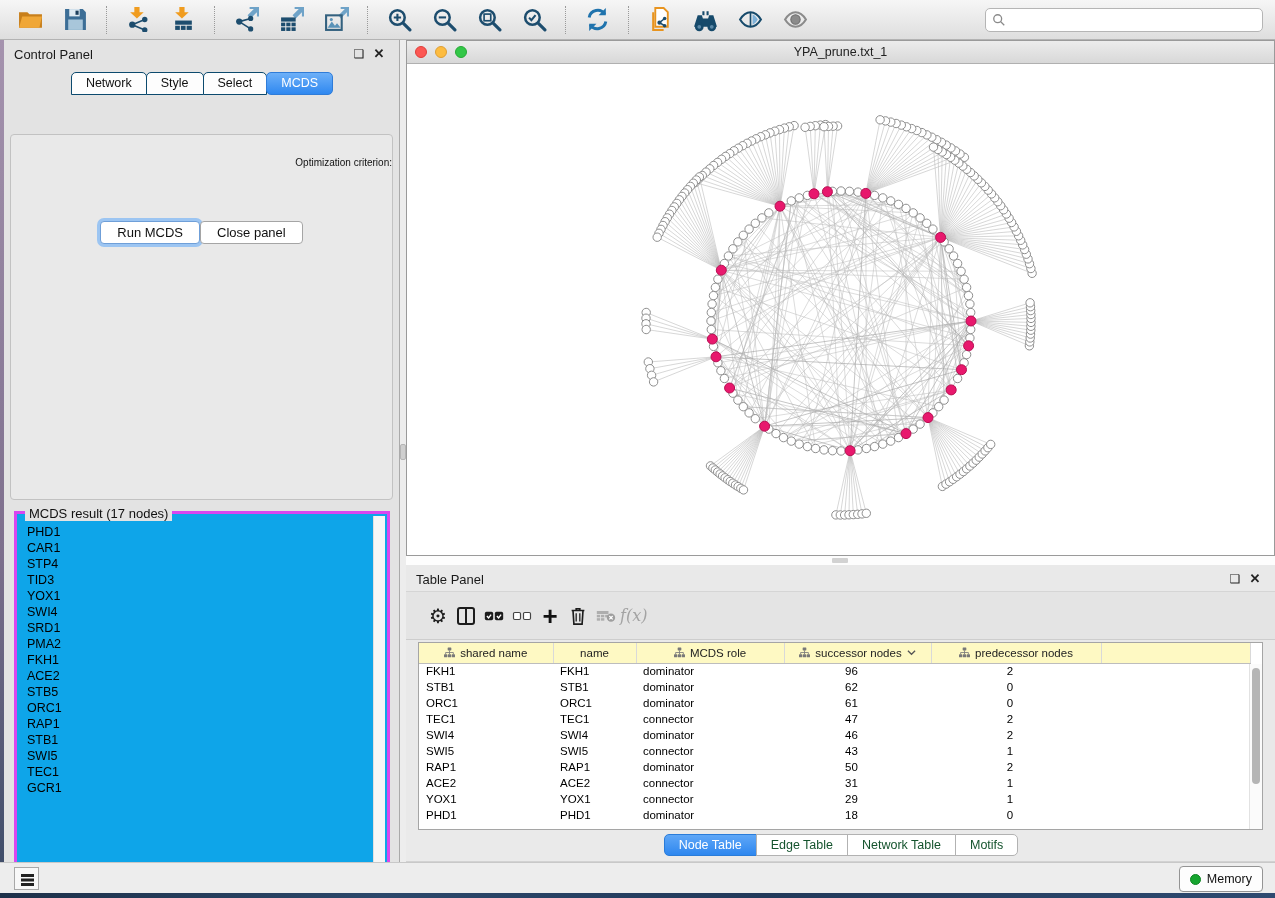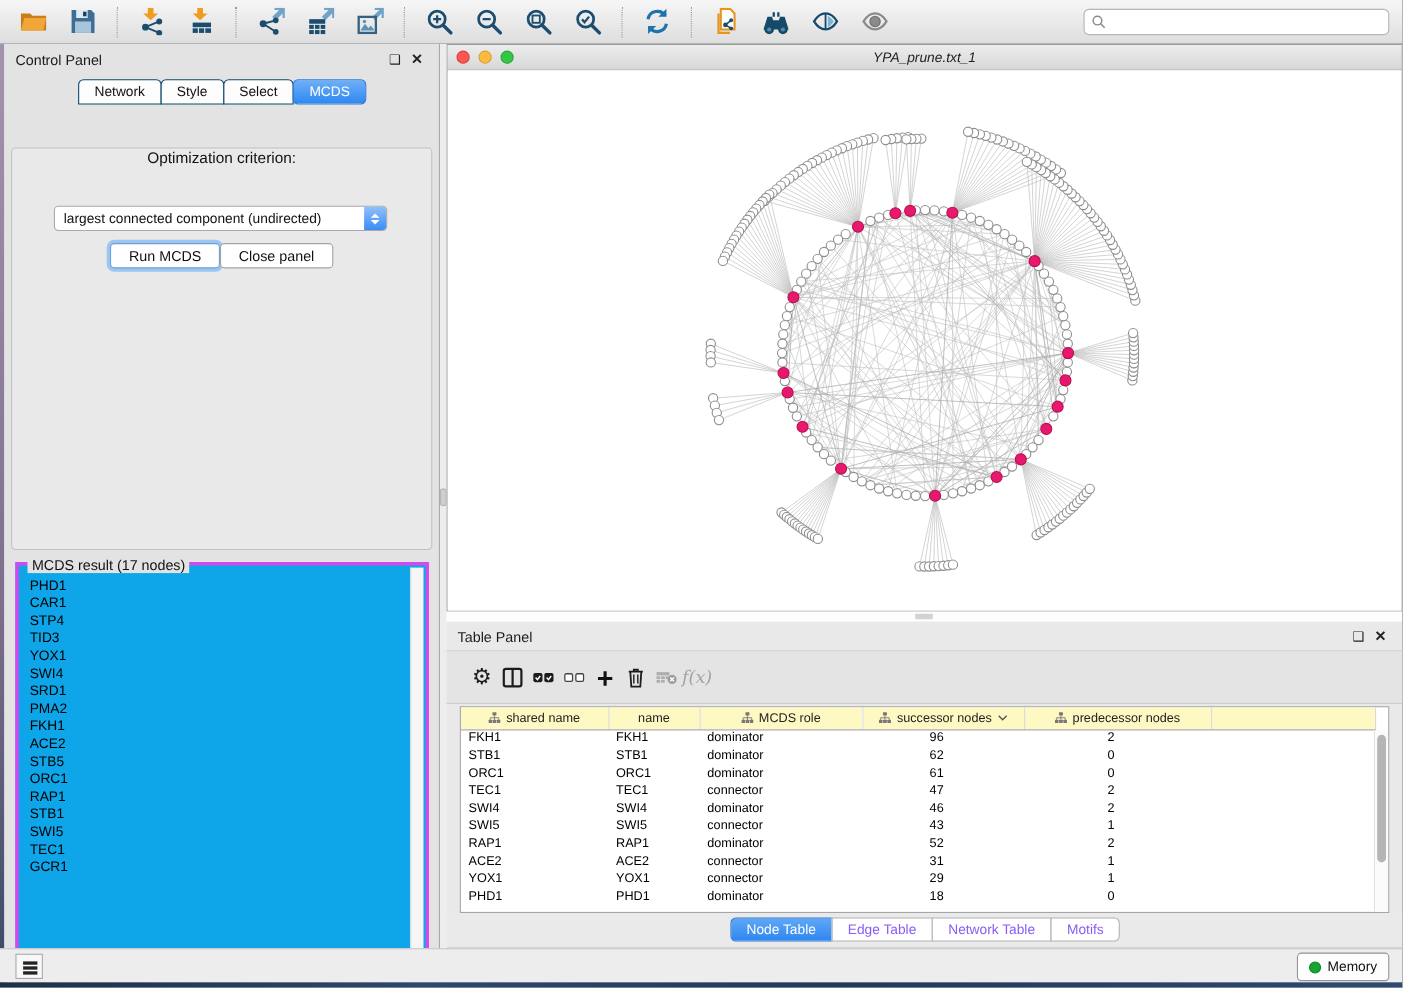--- a/index.html
+++ b/index.html
@@ -37,21 +37,21 @@
   .winbtn.float::before { content:"❑"; font-size:12px; }
   .winbtn.close::before { content:"✕"; font-weight:bold; }
 
   .cp-tabs { display:flex; justify-content:center; gap:0; position:relative; z-index:2; margin-top:4px; }
   .cp-tab { font-size:12.5px; padding:3px 14px 4px; background:#fdfdfd; border:1px solid #0c4a6e;
     border-radius:5px 5px 0 0; margin-right:-1px; cursor:pointer; color:#111; }
   .cp-tab.active { background:linear-gradient(#6db0f8,#2f88f0); color:#fff; border-color:#2f7cd8; border-radius:5px; }
 
   .cp-box { position:absolute; left:6px; right:6px; top:94px; height:366px;
     background:#e9e9e9; border:1px solid #c2c2c2; border-radius:4px; }
-  .opt-label { text-align:center; font-size:14px; color:#111; }
+  .opt-label { text-align:right; font-size:10px; color:#111; margin-top:22px; }
   .cp-select { position:absolute; left:38px; right:40px; top:52px; height:23px; background:#fff;
     border:1px solid #a9a9a9; border-radius:4px; display:flex; align-items:center; cursor:pointer; }
   .cp-select .sel-text { flex:1; font-size:12.5px; padding-left:8px; color:#111; white-space:nowrap; }
   .sel-stepper { width:20px; height:21px; border-radius:0 3px 3px 0;
     background:linear-gradient(#8fc0fa,#3a8df5); display:flex; flex-direction:column;
     align-items:center; justify-content:center; gap:2px; }
   .sel-stepper i { width:0; height:0; border-left:4px solid transparent; border-right:4px solid transparent; }
   .sel-stepper i.up { border-bottom:4px solid #fff; }
   .sel-stepper i.down { border-top:4px solid #fff; }
   .cp-buttons { position:absolute; top:86px; left:0; right:0; display:flex; justify-content:center; gap:0; }
@@ -79,21 +79,21 @@
   
   .network-window { position:absolute; left:406px; top:40px; width:869px; height:516px;
     border:1px solid #9a9a9a; background:#fff; }
   .net-titlebar { height:23px; background:linear-gradient(#ececec,#d8d8d8);
     border-bottom:1px solid #b0b0b0; position:relative; display:flex; align-items:center; justify-content:center; }
   .traffic { position:absolute; left:8px; top:5px; display:flex; gap:8px; }
   .tl { width:12px; height:12px; border-radius:50%; cursor:pointer; }
   .tl.red { background:#fc5753; border:1px solid #df3e39; }
   .tl.yellow { background:#fdbc40; border:1px solid #de9f34; }
   .tl.green { background:#33c748; border:1px solid #27aa35; }
-  .net-title { font-size:12.5px; color:#222;font-style:italic; }
+  .net-title { font-size:12.5px; color:#222; }
   .net-canvas { position:relative; width:867px; height:491px; background:#fff; }
   .net-canvas svg { display:block; }
 
   
   .table-panel { position:absolute; left:406px; top:565px; width:869px; height:297px; background:#e9e9e9; }
   .tp-toolbar { position:absolute; left:0; top:26px; width:869px; height:49px;
     background:#e4e4e4; border-top:1px solid #d5d5d5; border-bottom:1px solid #cdcdcd;
     display:flex; align-items:center; padding:0 18px; }
   .tp-btn { background:none; border:none; cursor:pointer; display:flex; align-items:center;
     justify-content:center; width:28px; height:30px; }
@@ -116,21 +116,21 @@
   td.c-num { padding-right:12px; text-align:center; }
   .tbl-scroll { position:absolute; right:0; top:21px; bottom:0; width:13px;
     background:#fbfbfb; border-left:1px solid #e2e2e2; }
   .tbl-thumb { position:absolute; left:2px; top:4px; width:8px; height:116px;
     background:#b5b5b5; border-radius:4px; }
 
   .bottom-tabs-strip { position:absolute; left:0; top:265px; width:869px; height:32px;
     background:#eaeaea; border-bottom:1px solid #d2d2d2; display:flex; justify-content:center; }
   .bt-group { display:flex; margin-top:4px; height:22px; }
   .bt-tab { font-size:12.5px; padding:2px 14px; background:#fff; border:1px solid #b2b2b2;
-    margin-right:-1px; cursor:pointer; color:#8b5cf6; }
+    margin-right:-1px; cursor:pointer; color:#14532d; }
   .bt-tab:first-child { border-radius:5px 0 0 5px; }
   .bt-tab:last-child { border-radius:0 5px 5px 0; }
   .bt-tab.active { background:linear-gradient(#5fa7f7,#2e87ef); color:#fff; border-color:#2a7cd9; }
 
   
   .status-bar { position:absolute; left:0; top:862px; width:1275px; height:31px;
     background:#ededed; border-top:1px solid #c8c8c8; }
   .list-btn { position:absolute; left:14px; top:4px; width:25px; height:23px; background:#f8f8f8;
     border:1px solid #a8a8a8; cursor:pointer; }
   .list-btn i { position:absolute; left:6px; top:6px; width:13px; height:2.5px; background:#222;
@@ -305,27 +305,20 @@
       <button class="winbtn close"></button>
     </div>
     <div class="cp-tabs">
         <button class="cp-tab">Network</button>
         <button class="cp-tab">Style</button>
         <button class="cp-tab">Select</button>
         <button class="cp-tab active">MCDS</button>
       </div>
     <div class="cp-box">
       <div class="opt-label">Optimization criterion:</div>
-      <div class="cp-select">
-        <span class="sel-text">largest connected component (undirected)</span>
-        <span class="sel-stepper">
-            <i class="up"></i>
-            <i class="down"></i>
-          </span>
-      </div>
       <div class="cp-buttons">
         <button class="cp-btn focused">Run MCDS</button>
         <button class="cp-btn">Close panel</button>
       </div>
     </div>
     <div class="mcds-fieldset">
       <span class="mcds-legend">MCDS result (17 nodes)</span>
       <div class="mcds-list">
           <div class="mcds-item">PHD1</div>
           <div class="mcds-item">CAR1</div>
@@ -1173,21 +1166,21 @@
               <td class="c-text">SWI5</td>
               <td class="c-text">connector</td>
               <td class="c-num">43</td>
               <td class="c-num">1</td>
               <td></td>
             </tr>
             <tr>
               <td class="c-text">RAP1</td>
               <td class="c-text">RAP1</td>
               <td class="c-text">dominator</td>
-              <td class="c-num">52</td>
+              <td class="c-num">50</td>
               <td class="c-num">2</td>
               <td></td>
             </tr>
             <tr>
               <td class="c-text">ACE2</td>
               <td class="c-text">ACE2</td>
               <td class="c-text">connector</td>
               <td class="c-num">31</td>
               <td class="c-num">1</td>
               <td></td>

